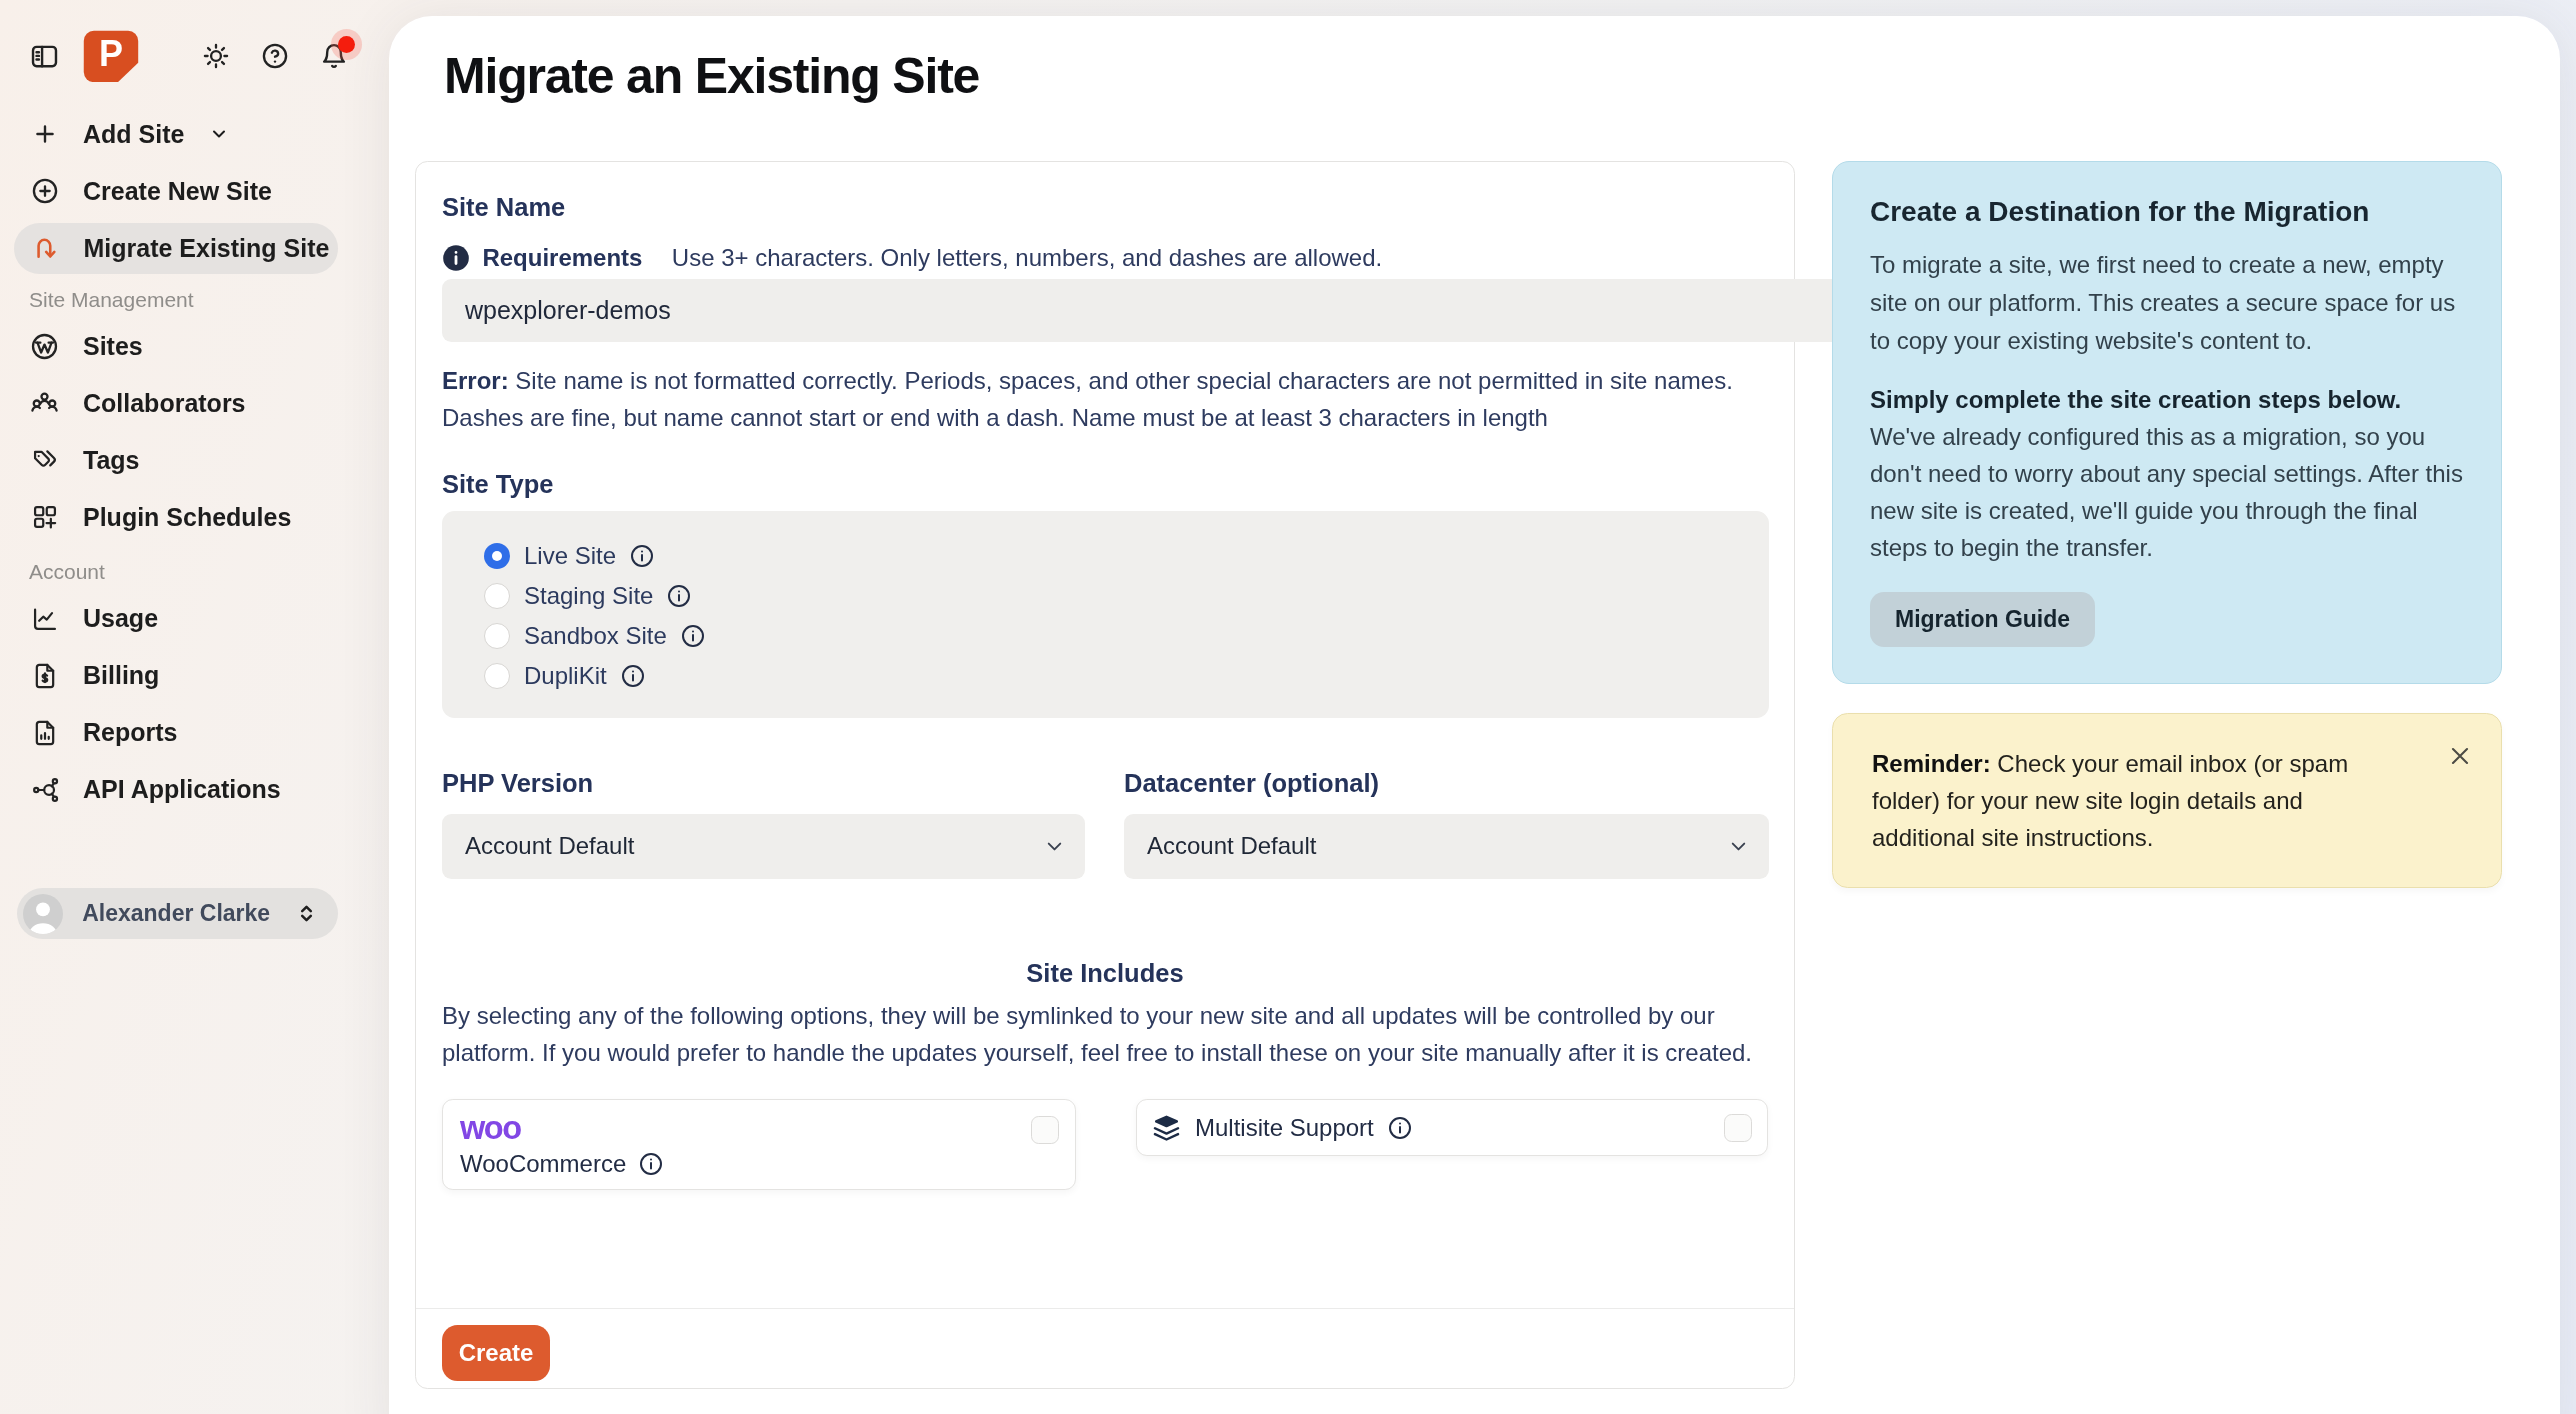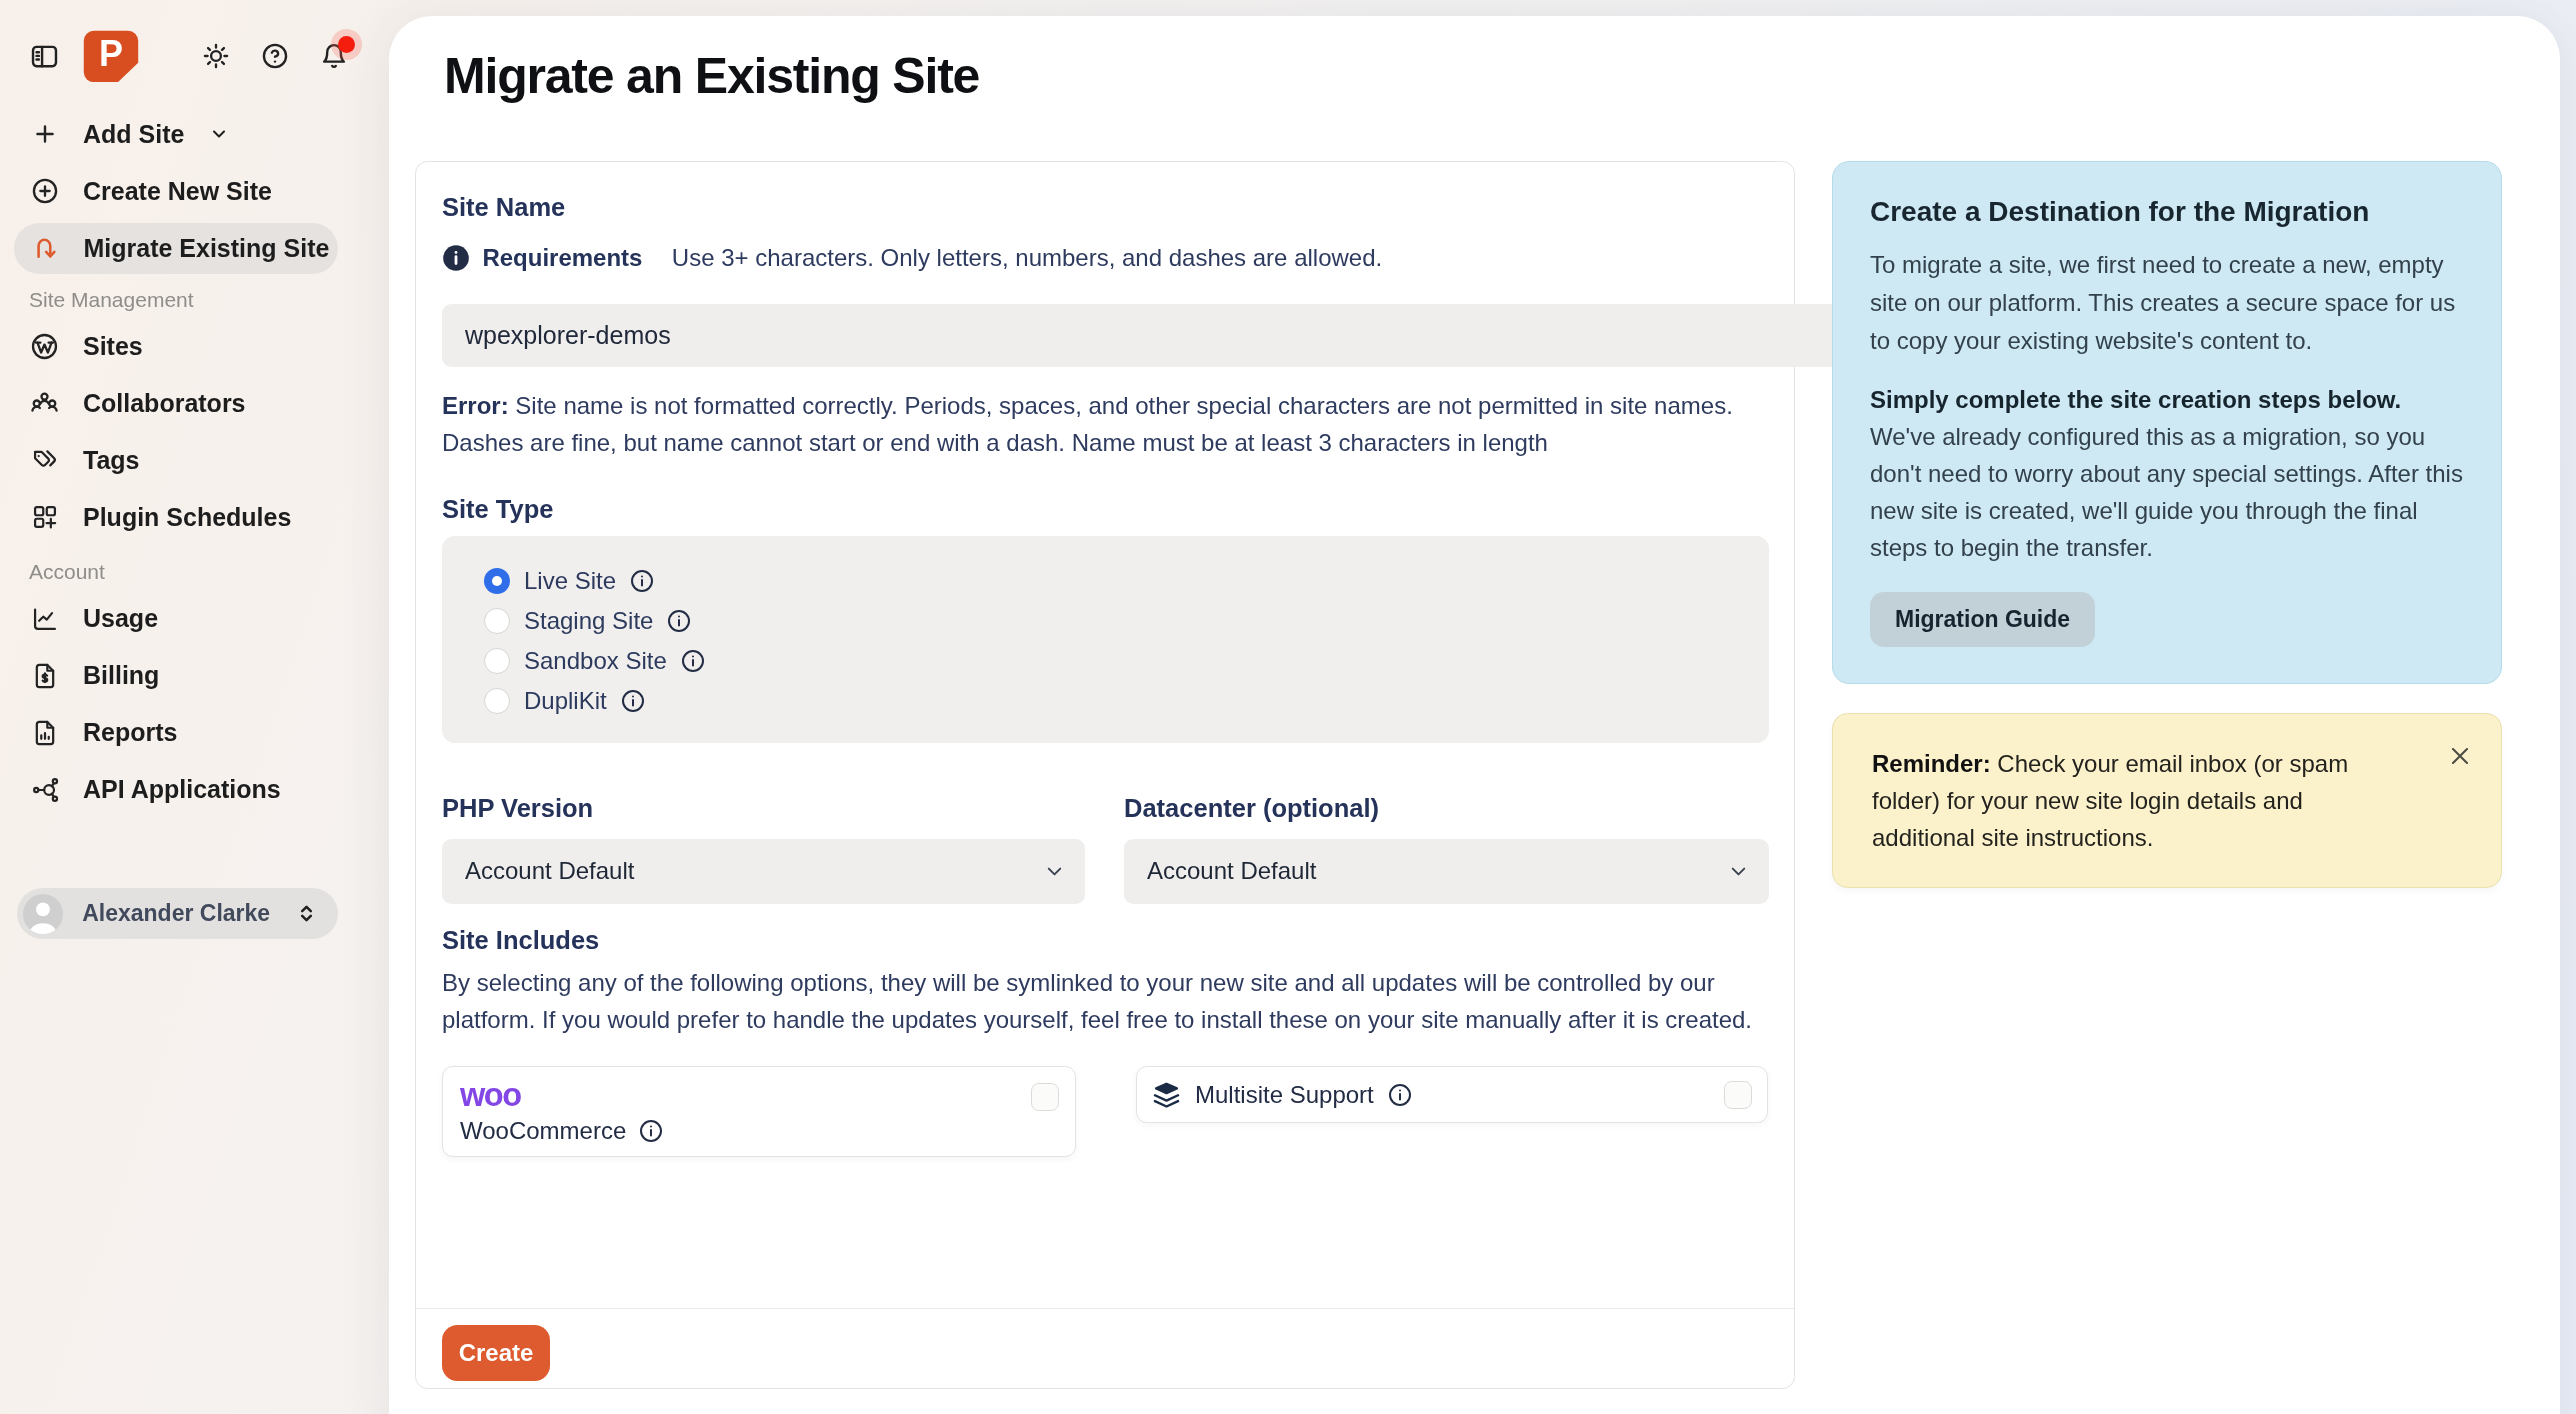--- a/index.html
+++ b/index.html
@@ -41,40 +41,40 @@
   .form-card { position:absolute; left:26px; top:145px; width:1380px; height:1228px;
                border:1.5px solid #e4e3e1; border-radius:12.4px; background:#fff; }
   .form-body { padding:31px 26px 0; }
   .fc-h { font-size:25.5px; font-weight:700; color:#25335a; }
   .req-row { display:flex; align-items:center; gap:12.4px; margin-top:21.7px; }
   .req-row .req-label { font-size:24px; font-weight:700; color:#25335a; margin-right:17px; }
   .req-row .req-hint { font-size:24px; color:#2e3b5f; }
   .info-filled { width:28px; height:28px; flex:0 0 auto; }
   .info-o { width:24px; height:24px; flex:0 0 auto; color:#222c44; cursor:pointer; }
 
-  .name-input { margin-top:32px; width:1517px; height:63px; background:#efeeec; border:none; border-radius:9.3px;
+  .name-input { margin-top:7px; width:1517px; height:63px; background:#efeeec; border:none; border-radius:9.3px;
                 padding:0 23px; font-family:"Liberation Sans",sans-serif; font-size:25px; color:#20283a; }
   .error-p { margin-top:20px; max-width:1300px; font-size:24px; line-height:37px; color:#2e3b5f; }
   .error-p b { color:#25335a; }
 
   .h-sitetype { margin-top:34px; }
   .radio-box { margin-top:12.4px; width:1327px; height:207px; background:#f0efed; border-radius:12.4px; padding:25px 0 0 42px; }
   .radio-row { display:flex; align-items:center; height:40px; gap:14px; cursor:pointer; }
   .radio { width:26px; height:26px; border-radius:50%; background:#fff; border:1.5px solid #d8d6d3; flex:0 0 auto; }
   .radio.selected { background:#2f6ee8; border:none; position:relative; }
   .radio.selected::after { content:""; position:absolute; left:50%; top:50%; width:10px; height:10px; margin:-5px 0 0 -5px; border-radius:50%; background:#fff; }
   .radio-row .rlabel { font-size:24px; color:#2c3a5e; font-weight:500; }
 
   .two-col { display:grid; grid-template-columns:643px 645px; column-gap:39px; margin-top:51px; }
   .sel-wrap { margin-top:15.5px; position:relative; height:65px; background:#efeeec; border-radius:9.3px;
               display:flex; align-items:center; padding:0 23px; cursor:pointer; }
   .sel-wrap .sel-val { font-size:24px; color:#1f2736; }
   .sel-wrap .sel-chev { position:absolute; right:18.6px; color:#3a4150; }
 
-  .h-includes { margin-top:22px; }
+  .h-includes { margin-top:80px;text-align:center; }
   .includes-p { margin-top:9.3px; max-width:1316px; font-size:24px; line-height:37px; color:#2e3b5f; }
 
   .mini-cards { display:flex; gap:60px; margin-top:28px; }
   .mini-card { border:1.5px solid #e4e3e1; border-radius:10.8px; background:#fff; box-shadow:0 2.3px 7.7px rgba(0,0,0,.04); }
   .mini-card.woo-card { width:647px; height:91px; position:relative; padding:12.4px 17px; }
   .woo-logo { font-size:32.5px; font-weight:800; letter-spacing:-1.5px; color:#8247e5; line-height:31px; }
   .woo-row { display:flex; align-items:center; gap:12.4px; margin-top:6.2px; }
   .mc-label { font-size:24px; color:#222c44; font-weight:500; }
   .checkbox { width:28px; height:28px; border:1.5px solid #dcdbd9; border-radius:7.7px; background:#fbfbfa; cursor:pointer; flex:0 0 auto; }
   .cb-abs { position:absolute; right:15.5px; top:15.5px; }

